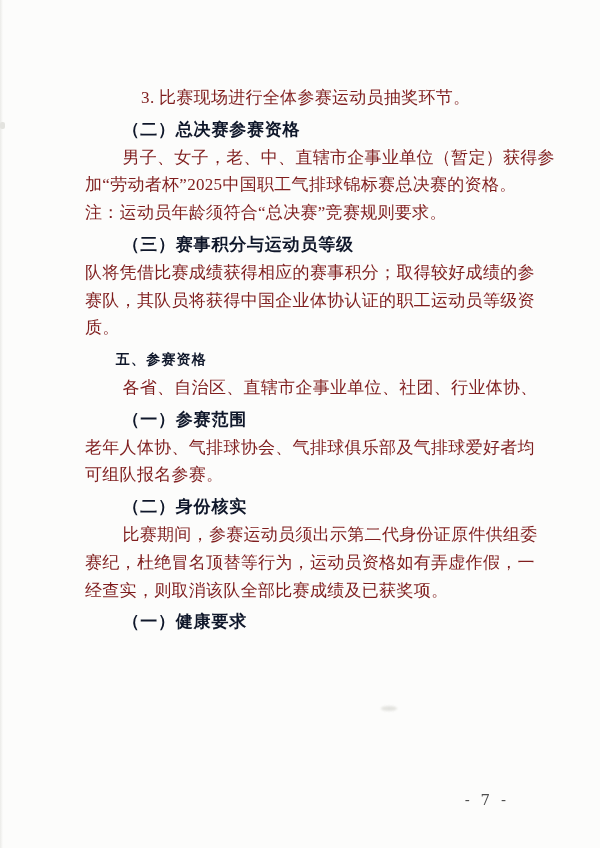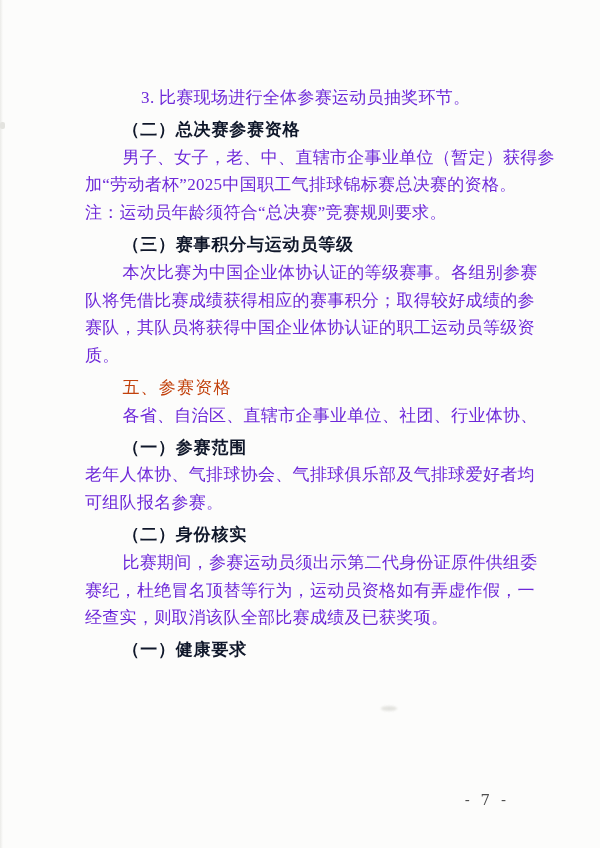--- a/index.html
+++ b/index.html
@@ -44,34 +44,34 @@
   .content {
     position: absolute;
     left: 85px;
     top: 84px;
     width: 444px;
   }
   .ln {
     font-size: 17px;
     line-height: 27.8px;
     letter-spacing: 0.3px;
-    color: #6d28d9;
+    color: #7f1d1d;
     white-space: nowrap;
   }
   .b { font-weight: 400; }
   .h2 {
     font-weight: 700;
     color: #0f172a;
     letter-spacing: 0.8px;
   }
   .h1 {
     font-family: "Liberation Sans", "DejaVu Sans", sans-serif;
-    font-size: 17px;
-    font-weight: 400;
-    color: #c2410c;
+    font-size: 14px;
+    font-weight: 700;
+    color: #0f172a;
     letter-spacing: 1.2px;
   }
   .h1, .h2 { margin-top: 4px; }
   .h1 + .h2 { margin-top: 0; }
   .i0 { text-indent: 0; }
   .i2 { text-indent: 2.2em; }
   .i3 { text-indent: 3.3em; }
   .footer {
     position: absolute;
     top: 792px;
@@ -92,21 +92,20 @@
   <div class="scan-notch"></div>
   <div class="scan-smudge"></div>
 
   <main class="content">
     <div class="ln b  i3">3. 比赛现场进行全体参赛运动员抽奖环节。</div>
     <div class="ln h2 i2">（二）总决赛参赛资格</div>
     <div class="ln b  i2">男子、女子，老、中、直辖市企事业单位（暂定）获得参</div>
     <div class="ln b  i0">加“劳动者杯”2025中国职工气排球锦标赛总决赛的资格。</div>
     <div class="ln b  i0">注：运动员年龄须符合“总决赛”竞赛规则要求。</div>
     <div class="ln h2 i2">（三）赛事积分与运动员等级</div>
-    <div class="ln b  i2">本次比赛为中国企业体协认证的等级赛事。各组别参赛</div>
     <div class="ln b  i0">队将凭借比赛成绩获得相应的赛事积分；取得较好成绩的参</div>
     <div class="ln b  i0">赛队，其队员将获得中国企业体协认证的职工运动员等级资</div>
     <div class="ln b  i0">质。</div>
     <div class="ln h1 i2">五、参赛资格</div>
     <div class="ln b  i2">各省、自治区、直辖市企事业单位、社团、行业体协、</div>
     <div class="ln h2 i2">（一）参赛范围</div>
     <div class="ln b  i0">老年人体协、气排球协会、气排球俱乐部及气排球爱好者均</div>
     <div class="ln b  i0">可组队报名参赛。</div>
     <div class="ln h2 i2">（二）身份核实</div>
     <div class="ln b  i2">比赛期间，参赛运动员须出示第二代身份证原件供组委</div>

